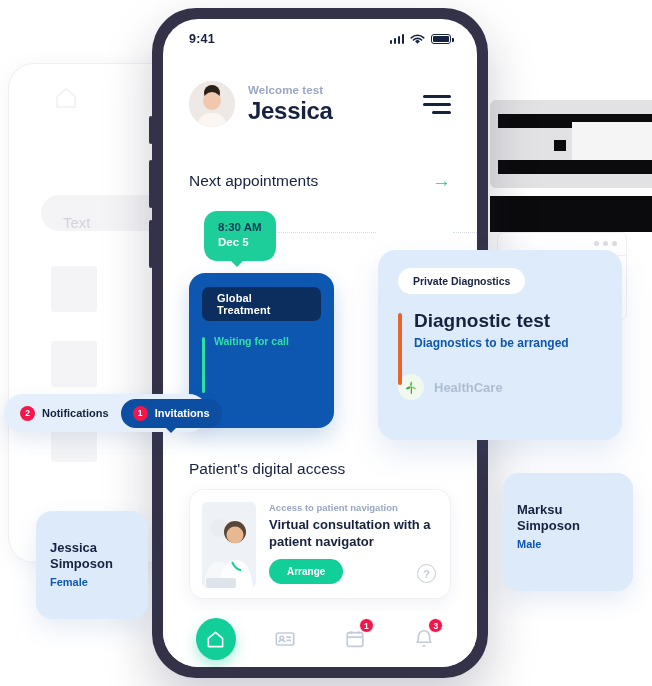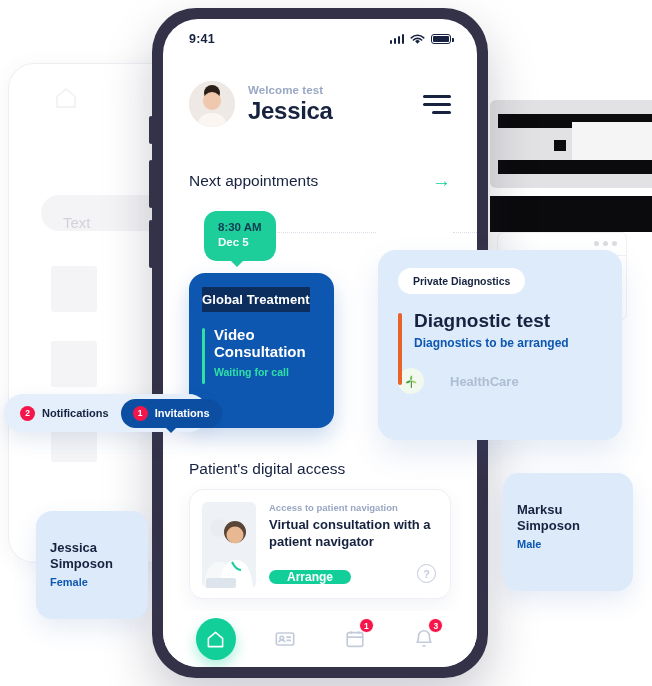--- a/index.html
+++ b/index.html
@@ -110,61 +110,61 @@
   .chip-white:after { border-top:7px solid #fff; }
   .dotline { position:absolute; height:1px; border-top:1.5px dotted #d9dde8; }
 
   
   .card-blue {
     position:absolute; left:26px; top:254px; width:145px; height:155px;
     background:#0e57b0; border-radius:16px; padding:14px 13px;
     box-shadow:0 10px 22px rgba(14,87,176,.22);
   }
   .badge-dark {
-    display:inline-block; background:#0b2e5e; color:#fff; border-radius:1px;
-    font-size:13px; font-weight:bold; padding:5px 0; letter-spacing:.1px;
+    display:inline-block; background:#0b2e5e; color:#fff; border-radius:7px;
+    font-size:11px; font-weight:bold; padding:5px 15px; letter-spacing:.1px;
   }
   .accent { position:absolute; width:3px; border-radius:2px; }
   .bluetitle { font-size:15px; font-weight:bold; color:#fff; line-height:1.15; }
   .bluesub { font-size:10.5px; font-weight:bold; color:#2ee0a6; margin-top:5px; }
   .doc-row { display:flex; align-items:center; gap:8px; margin-top:16px; }
   .doc-av { width:22px; height:22px; border-radius:50%; background:#cfd9e6; overflow:hidden; position:relative; }
   .doc-name { font-size:10.5px; font-weight:bold; color:#fff; }
 
   
   .card-ice {
     position:absolute; left:378px; top:250px; width:244px; height:190px;
     background:#deebfa; border-radius:18px; padding:18px 20px;
     box-shadow:0 14px 30px rgba(60,100,170,.13);
   }
   .badge-white {
     display:inline-block; background:#fff; color:#16223f; border-radius:14px;
     font-size:10.5px; font-weight:600; padding:7px 15px;
   }
   .ice-title { font-size:19px; font-weight:bold; color:#16223f; line-height:1.12; }
   .ice-sub { font-size:12px; font-weight:bold; color:#0e57b0; margin-top:5px; }
-  .org-row { display:flex; align-items:center; gap:26px; margin-top:18px; }
+  .org-row { display:flex; align-items:center; gap:10px; margin-top:24px; }
   .org-av { width:26px; height:26px; border-radius:50%; background:#f1f8ee; display:flex; align-items:center; justify-content:center; }
   .org-name { font-size:13px; font-weight:bold; color:#aebdd2; }
 
   
   .nav-card {
     position:absolute; left:26px; right:26px; top:470px; height:110px;
     background:#fff; border:1px solid #eef0f5; border-radius:14px;
     box-shadow:0 6px 18px rgba(30,50,110,.06);
     display:flex; padding:12px;
   }
   .nav-img { width:54px; height:86px; border-radius:6px; overflow:hidden; flex:0 0 auto; background:#e9edf2; position:relative; }
   .nav-body { flex:1; margin-left:13px; position:relative; }
   .nav-eyebrow { font-size:9.5px; color:#9aa7c4; font-weight:600; }
   .nav-title { font-size:13px; font-weight:bold; color:#16223f; line-height:1.3; margin-top:4px; }
   .btn-arrange {
     position:absolute; left:0; bottom:2px; background:#12cf9a; color:#fff;
-    font-size:12px; font-weight:bold; border:none; border-radius:13px;
-    padding:0 18px; cursor:pointer;
+    font-size:10px; font-weight:bold; border:none; border-radius:13px;
+    padding:7px 18px; cursor:pointer;
   }
   .help-icon {
     position:absolute; right:2px; bottom:3px; width:19px; height:19px;
     border:1.5px solid #c3cbdb; border-radius:50%; color:#c3cbdb;
     font-size:11px; display:flex; align-items:center; justify-content:center;
     cursor:pointer; font-weight:600;
   }
 
   
   .botnav {
@@ -326,21 +326,20 @@
 
       <div class="chip chip-green" style="left:41px; top:192px">
         <div>8:30 AM</div>
         <div class="sub">Dec 5</div>
       </div>
 
       <div class="card-blue">
         <span class="badge-dark">Global Treatment</span>
         <div style="position:relative; margin-top:14px; padding-left:12px;">
           <span class="accent" style="left:0; top:2px; height:56px; background:#2ee0a6;"></span>
-          <div class="bluetitle">Video Consultation</div>
           <div class="bluesub">Waiting for call</div>
         </div>
       </div>
 
       <div class="sect-row" style="top:441px">
         <span class="sect-title">Patient's digital access</span>
       </div>
 
       <div class="nav-card">
         <span class="nav-img">

